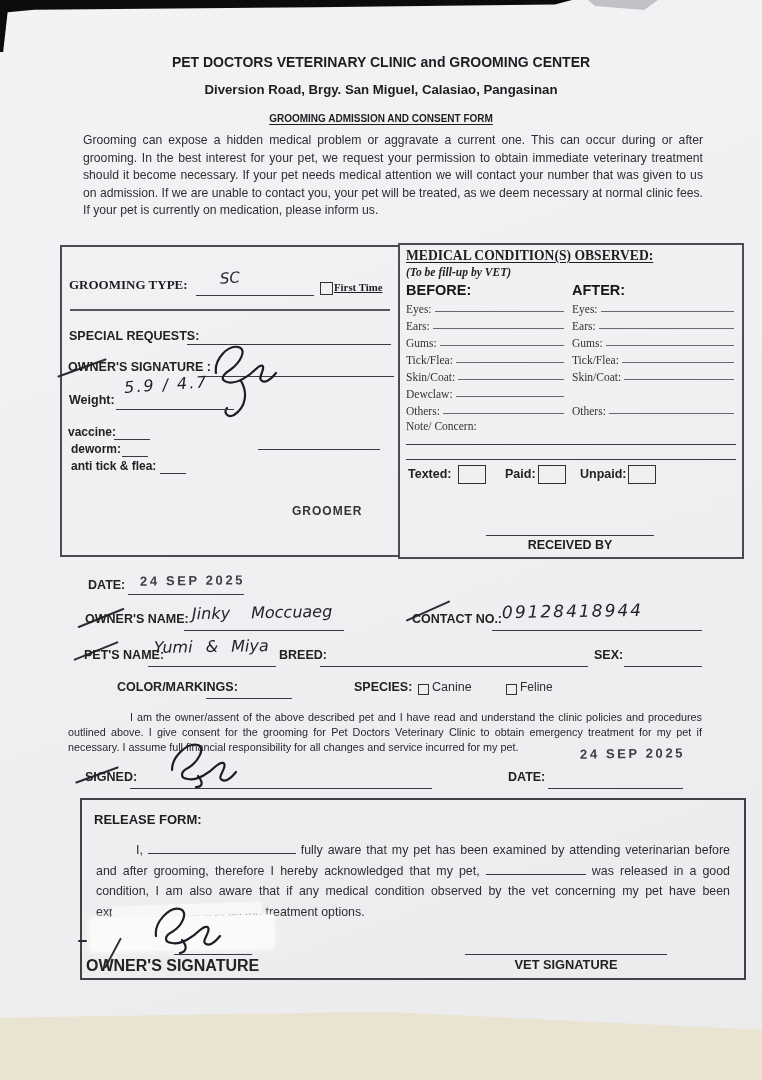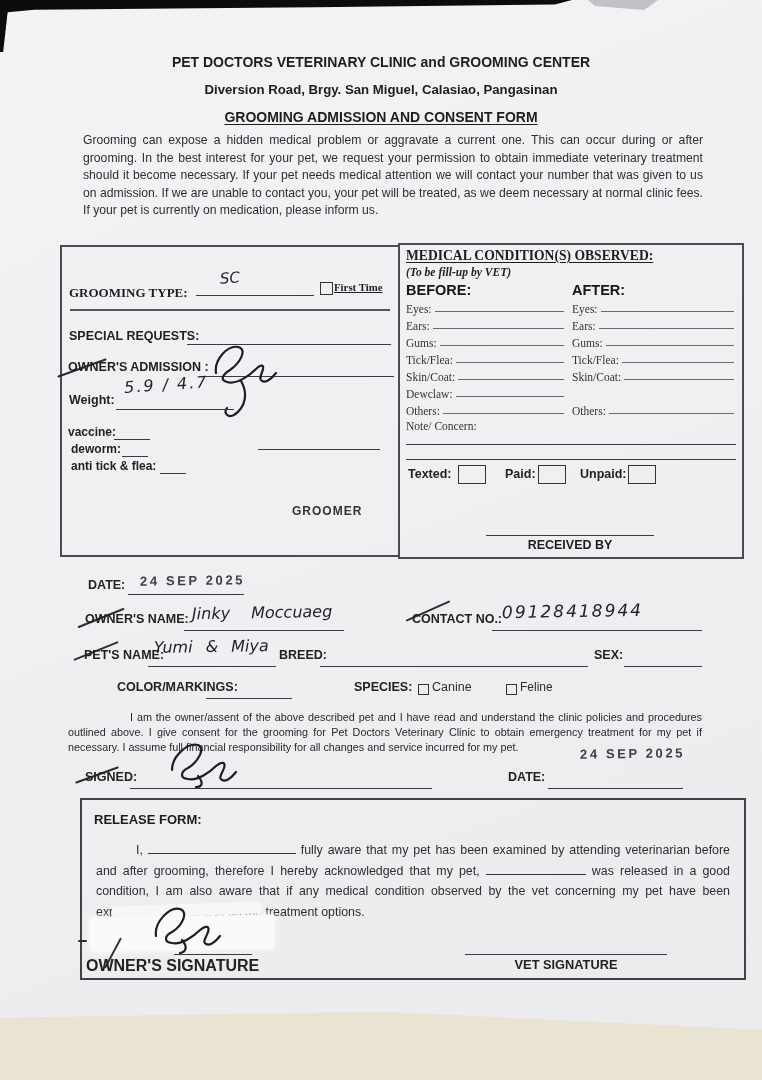--- a/index.html
+++ b/index.html
@@ -35,38 +35,38 @@
   <div class="abs" style="left:0;top:0;width:9px;height:52px;background:#0c0c0c;
               clip-path:polygon(0 0,100% 0,35% 100%,0 100%);"></div>
   <div class="abs" style="left:588px;top:0;width:70px;height:10px;background:#9a9aa0;opacity:.55;
               clip-path:polygon(0 0,100% 0,80% 100%,10% 60%);"></div>
   <div class="abs" style="left:0;top:1004px;width:762px;height:76px;background:#e9e4d1;
               clip-path:polygon(0 18%,50% 10%,100% 34%,100% 100%,0 100%);"></div>
 
   <div class="abs ctr b" style="top:54px;font-size:14px;color:#1d1d20;">PET DOCTORS VETERINARY CLINIC and GROOMING CENTER</div>
   <div class="abs ctr b" style="top:82px;font-size:13.2px;color:#1d1d20;">Diversion Road, Brgy. San Miguel, Calasiao, Pangasinan</div>
   <div class="abs ctr" style="top:108px;">
-    <span class="b" style="font-size:14px;color:#1d1d20;text-decoration:underline;text-underline-offset:2px;">GROOMING ADMISSION AND CONSENT FORM</span>
+    <span class="b" style="font-size:10px;color:#1d1d20;text-decoration:underline;text-underline-offset:2px;">GROOMING ADMISSION AND CONSENT FORM</span>
   </div>
 
   <p class="abs para" style="left:83px;top:132px;width:620px;font-size:12.2px;line-height:17.5px;margin:0;">Grooming can expose a hidden medical problem or aggravate a current one. This can occur during or after grooming. In the best interest for your pet, we request your permission to obtain immediate veterinary treatment should it become necessary. If your pet needs medical attention we will contact your number that was given to us on admission. If we are unable to contact you, your pet will be treated, as we deem necessary at normal clinic fees. If your pet is currently on medication, please inform us.</p>
 
   <div class="box" style="left:60px;top:245px;width:336px;height:308px;">
-    <span class="abs serif b" style="left:7px;top:38px;font-size:13px;color:#1e1e22;">GROOMING TYPE:</span>
+    <span class="abs serif b" style="left:7px;top:30px;font-size:13px;color:#1e1e22;">GROOMING TYPE:</span>
     <span class="uline" style="left:134px;top:30px;width:118px;height:18px;"></span>
     <span class="abs hw" style="left:158px;top:22px;font-size:15px;transform:rotate(-4deg);">SC</span>
     <span class="abs cb" style="left:258px;top:35px;width:11px;height:11px;"></span>
     <span class="abs serif b" style="left:272px;top:34px;font-size:10.8px;text-decoration:underline;color:#1e1e22;">First Time</span>
     <div class="abs" style="left:8px;top:62px;width:320px;border-bottom:2px solid #55555a;"></div>
 
     <span class="abs flbl" style="left:7px;top:82px;">SPECIAL REQUESTS:</span>
     <span class="uline" style="left:125px;top:80px;width:204px;height:17px;"></span>
 
     <div class="pen" style="left:-6px;top:120px;width:52px;transform:rotate(-20deg);"></div>
-    <span class="abs flbl" style="left:6px;top:113px;">OWNER'S  ADMISSION :</span>
+    <span class="abs flbl" style="left:6px;top:113px;">OWNER'S  SIGNATURE :</span>
     <span class="uline" style="left:140px;top:111px;width:192px;height:18px;"></span>
     <svg class="abs" style="left:132px;top:80px;" width="112" height="92" viewBox="0 0 112 92">
       <path class="sig" d="M22,46 C20,32 34,18 44,20 C54,22 46,36 36,43 C28,48 26,53 33,55 C43,58 56,48 62,42 C66,38 70,37 69,42 C68,47 64,52 68,54 C72,56 78,51 82,46 M47,54 C54,66 52,80 40,88 C34,91 29,86 33,81"></path>
     </svg>
 
     <span class="abs flbl" style="left:7px;top:146px;">Weight:</span>
     <span class="uline" style="left:54px;top:142px;width:118px;height:20px;"></span>
     <span class="abs hw" style="left:62px;top:128px;font-size:16px;transform:rotate(-4deg);letter-spacing:2px;">5.9 / 4.7</span>
 
     <span class="abs flbl" style="left:6px;top:178px;font-size:12px;">vaccine:</span>

